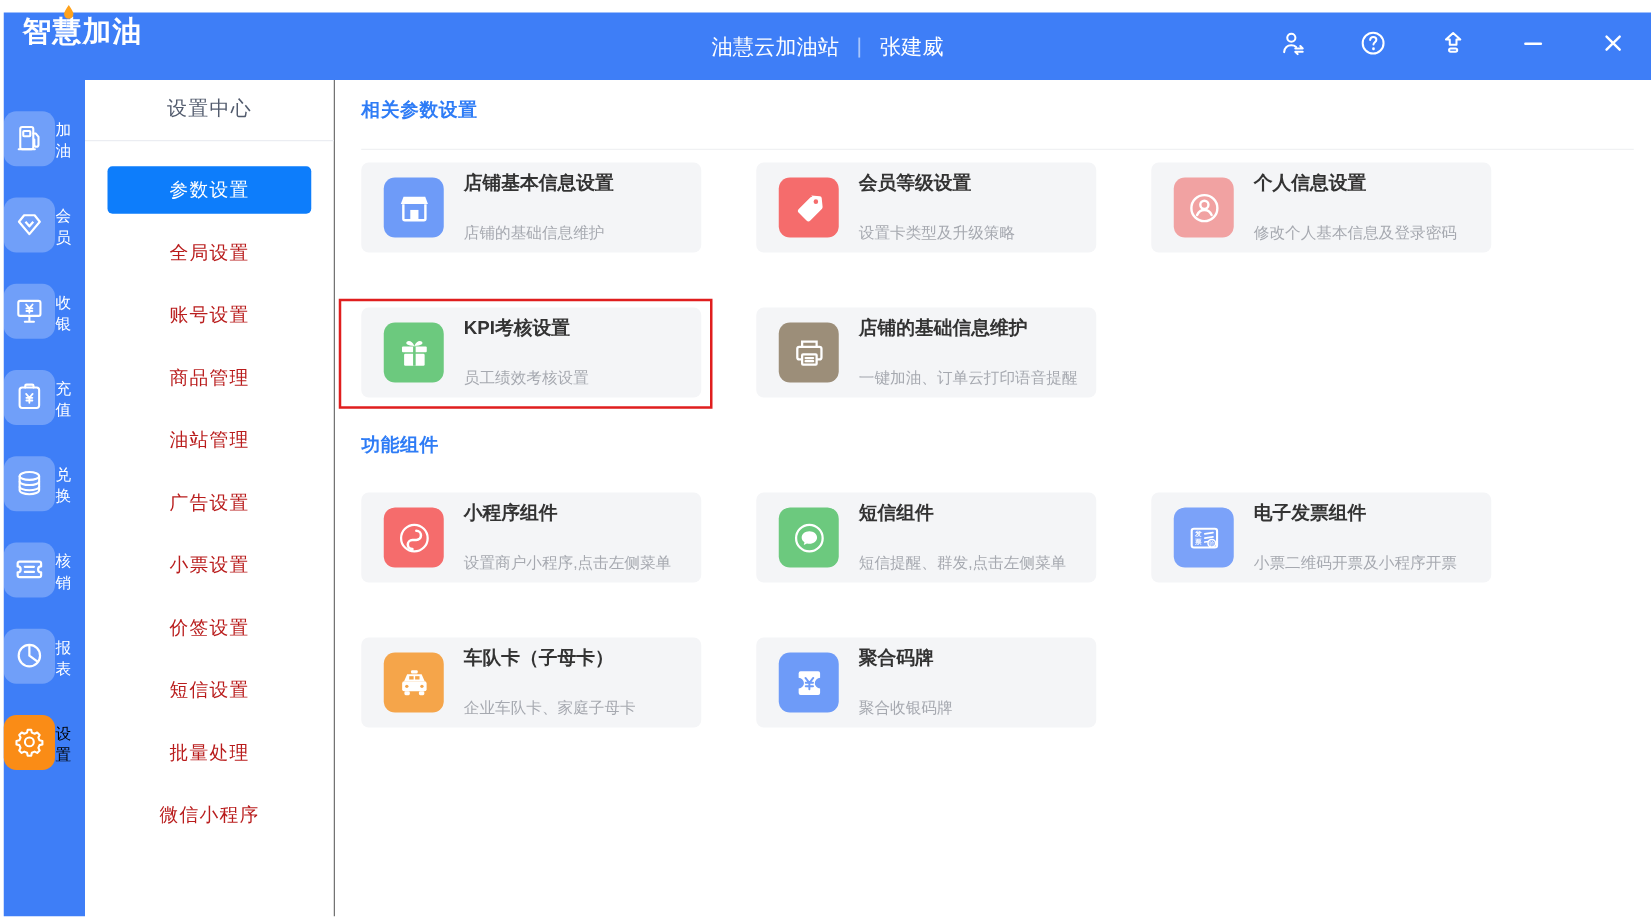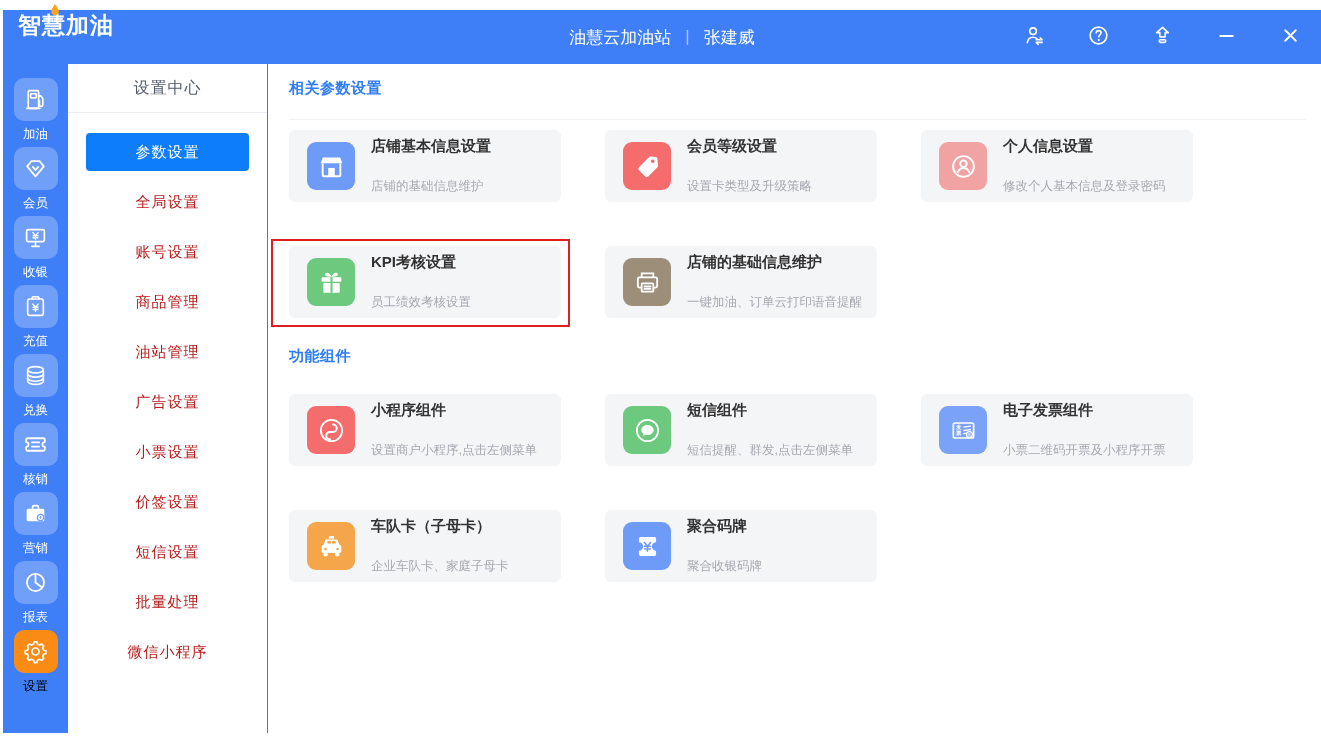--- a/index.html
+++ b/index.html
@@ -12,21 +12,21 @@
   .logo-drop{position:absolute;left:31px;top:-7px;line-height:0;}
   .logo-drop svg{width:12px;height:15px;}
   .title-center{position:absolute;left:0;right:0;top:0;height:54px;display:flex;align-items:center;justify-content:center;color:#fff;font-size:17px;pointer-events:none;}
   .title-sep{margin:0 14px;opacity:.55;font-weight:300;}
   .title-actions{position:absolute;right:18px;top:0;height:54px;display:flex;align-items:center;gap:38px;}
   .tbtn{display:flex;align-items:center;justify-content:center;width:26px;height:26px;cursor:pointer;}
   .tbtn svg{width:23px;height:23px;}
 
   
   .sidebar{position:absolute;left:0;top:54px;width:65px;bottom:0;background:var(--header-blue,#3E7EF7);padding-top:10px;box-sizing:border-box;}
-  .side-item{height:69px;display:flex;flex-direction:column;align-items:center;padding-top:4px;box-sizing:border-box;cursor:pointer;}
+  .side-item{height:69px;display:flex;flex-direction:row;align-items:center;padding-top:4px;box-sizing:border-box;cursor:pointer;}
   .tile{width:44px;height:44px;border-radius:10px;background:rgba(255,255,255,.26);display:flex;align-items:center;justify-content:center;}
   .tile svg{width:25px;height:25px;}
   .side-label{margin-top:5px;font-size:12.5px;color:#fff;}
   .side-item.active .tile{background:var(--active-orange,#FA8C16);}
   .side-item.active .side-label{color:#000000;}
 
   
   .submenu{position:absolute;left:65px;top:54px;width:200px;bottom:0;background:#fff;border-right:1px solid #737373;box-sizing:border-box;}
   .submenu-title{height:48px;line-height:48px;text-align:center;font-size:16px;color:#525B6D;letter-spacing:1px;}
   .submenu-divider{height:1px;background:#EBEDF2;}
@@ -157,31 +157,20 @@
           <span class="tile">
             <svg viewBox="0 0 24 24" fill="none" stroke="#fff" stroke-width="1.7" stroke-linejoin="round">
               <path d="M4.5 6h15A1.5 1.5 0 0 1 21 7.5v2.2a2.3 2.3 0 0 0 0 4.6v2.2a1.5 1.5 0 0 1-1.5 1.5h-15A1.5 1.5 0 0 1 3 16.5v-2.2a2.3 2.3 0 0 0 0-4.6V7.5A1.5 1.5 0 0 1 4.5 6z"></path>
               <path d="M8.5 10h7M8.5 14h7" stroke-linecap="round"></path>
             </svg>
           </span>
           <span class="side-label">核销</span>
         </div>
         <div class="side-item">
           <span class="tile">
-            <svg viewBox="0 0 24 24" fill="none">
-              <path d="M9.2 7.5V6a1.5 1.5 0 0 1 1.5-1.5h2.6A1.5 1.5 0 0 1 14.8 6v1.5" stroke="#fff" stroke-width="1.6"></path>
-              <rect x="3.5" y="7.5" width="17" height="12" rx="1.6" fill="#fff"></rect>
-              <circle cx="16.8" cy="15.8" r="3" fill="#fff" stroke="#6F9CF9" stroke-width="1.2"></circle>
-              <path d="M16.8 14.5v2.6M15.7 15.8h2.2" stroke="#6F9CF9" stroke-width="0.9"></path>
-            </svg>
-          </span>
-          <span class="side-label">营销</span>
-        </div>
-        <div class="side-item">
-          <span class="tile">
             <svg viewBox="0 0 24 24" fill="none" stroke="#fff" stroke-width="1.7" stroke-linecap="round">
               <circle cx="12" cy="12" r="8.2"></circle>
               <path d="M12 12V4.8M12 12l6 4.5"></path>
             </svg>
           </span>
           <span class="side-label">报表</span>
         </div>
         <div class="side-item active">
           <span class="tile">
             <svg viewBox="0 0 24 24" fill="none" stroke="#fff" stroke-width="1.6" stroke-linejoin="round">

